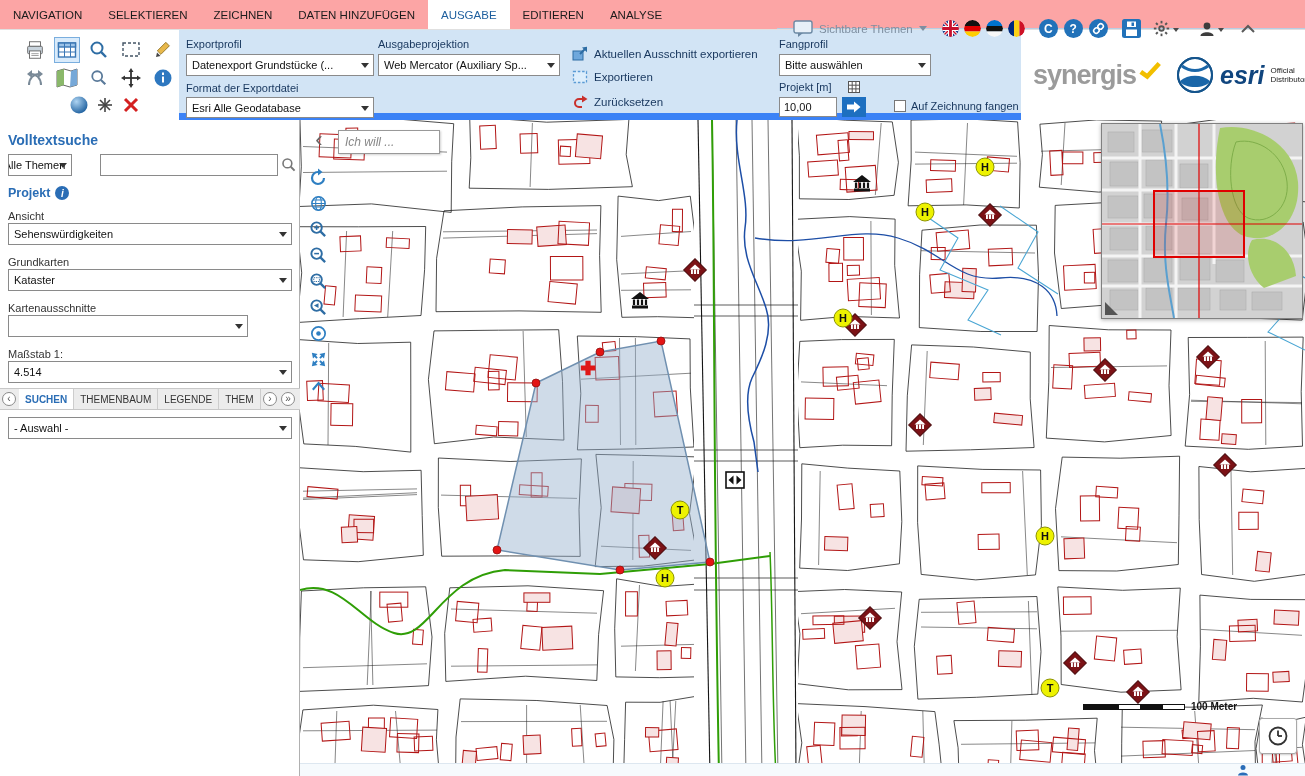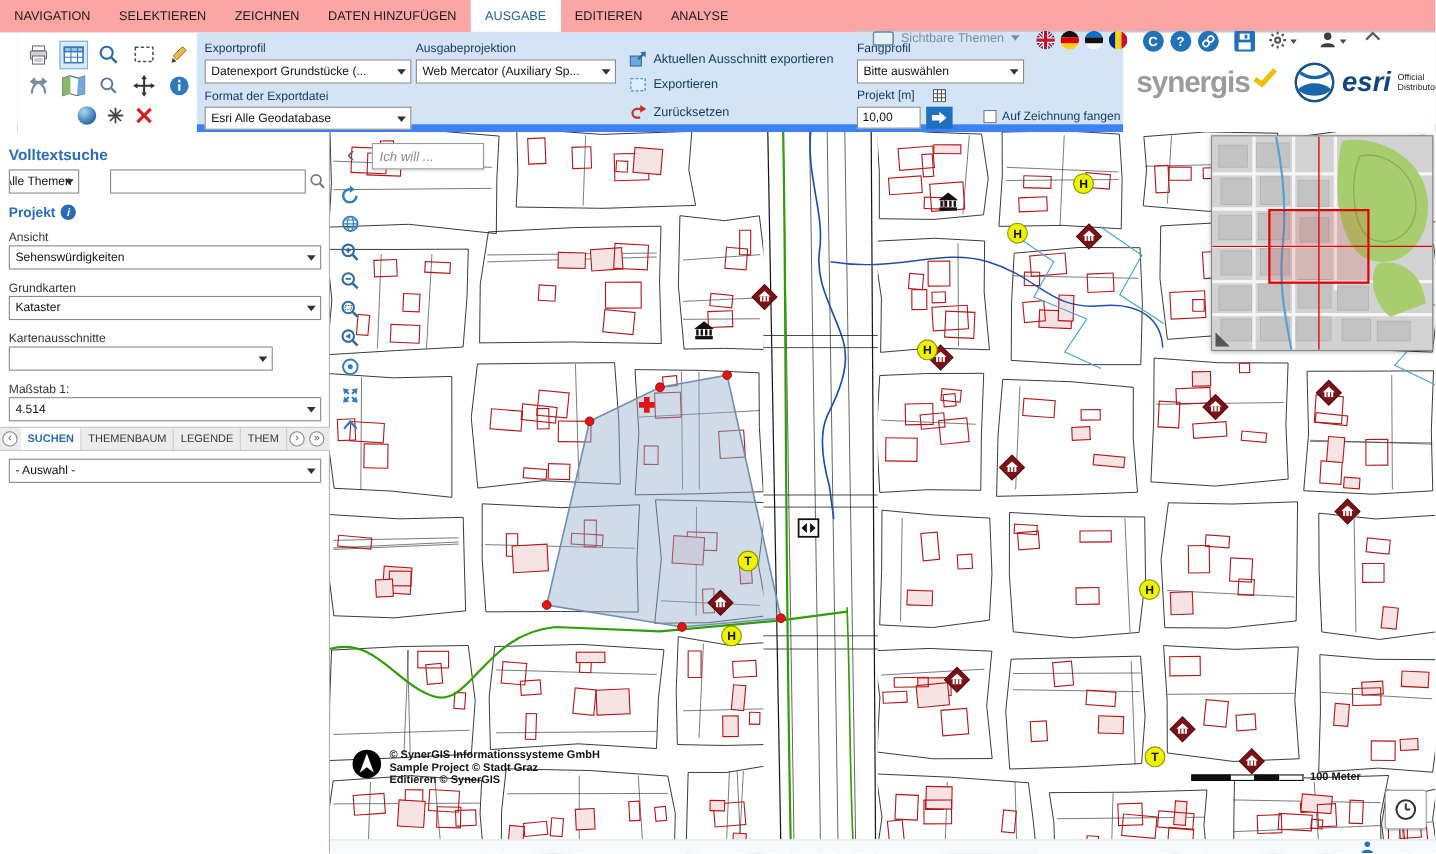--- a/index.html
+++ b/index.html
@@ -4,21 +4,21 @@
 <style>
 *{margin:0;padding:0;box-sizing:border-box;}
 html,body{width:1305px;height:776px;}
 body{font-family:"Liberation Sans",sans-serif;position:relative;background:#fff;overflow:hidden;}
 svg{display:block;}
 
 
 .menubar{position:absolute;left:0;top:0;width:1305px;height:30px;background:#fca5a5;display:flex;z-index:40;border-bottom:1px solid #e0e0e0;}
 .menu-item{padding:0 13px;font-size:11.5px;color:#1c1c1c;display:flex;align-items:center;white-space:nowrap;cursor:pointer;}
 .menu-item.active{background:#fff;color:#1e5f9e;}
-.mb-right{margin-left:auto;width:528px;background:#b7cde3;display:flex;align-items:flex-start;padding:0 12px 0 8px;margin-top:28px;}
+.mb-right{margin-left:auto;width:528px;background:#b7cde3;display:flex;align-items:center;padding:0 12px 0 8px;margin-top:28px;}
 .vt{display:flex;align-items:center;font-size:11.5px;color:#7d8ea0;margin:0 10px 0 6px;cursor:pointer;}
 .vt .dcaret{margin-left:6px;margin-top:4px;border:4px solid transparent;border-top:5px solid #7d8ea0;}
 .flag{width:17px;height:17px;border-radius:50%;overflow:hidden;margin-left:5px;flex:0 0 auto;cursor:pointer;}
 .circ-ico{width:19px;height:19px;border-radius:50%;background:#2272b9;color:#fff;font-size:12px;font-weight:bold;display:flex;align-items:center;justify-content:center;margin-left:6px;cursor:pointer;flex:0 0 auto;}
 .mb-icon{display:flex;align-items:center;margin-left:8px;cursor:pointer;}
 .icaret{border:3.5px solid transparent;border-top:4.5px solid #4a4a4a;margin:6px 0 0 3px;}
 .chev-up{margin-left:16px;cursor:pointer;}
 
 
 .ribbon{position:absolute;left:16px;top:30px;width:1305px;height:90px;background:#d2e4f5;z-index:35;border-bottom:7px solid #3b82f6;}
@@ -1061,31 +1061,20 @@
       <path d="M134,18 C156,13 182,30 185,58 C188,84 166,102 146,94 C128,86 124,44 134,18 Z" fill="none" stroke="#7fae4a" stroke-width="1"></path>
       <path d="M150,116 C172,110 192,126 194,152 L162,164 C146,152 142,128 150,116 Z" fill="#a8cd6e"></path>
       <path d="M58,0 C64,30 68,64 64,100 C60,140 68,170 72,194" stroke="#5aa0d0" stroke-width="2" fill="none"></path>
       <line x1="0" y1="100" x2="200" y2="100" stroke="#e00000" stroke-width="1.2"></line>
       <line x1="97" y1="0" x2="97" y2="194" stroke="#e00000" stroke-width="1.2"></line>
       <rect x="52" y="67" width="90" height="66" fill="rgba(224,0,0,0.13)" stroke="#e00000" stroke-width="2"></rect>
       <path d="M3,191 L16,191 L3,178 Z" fill="#555"></path>
     </svg>
   </div>
 
-  <div class="attribution">
-    <svg width="27" height="27">
-        <circle cx="13.5" cy="13.5" r="13" fill="#000"></circle>
-        <polygon points="13.5,4 20,21.5 13.5,16.5 7,21.5" fill="#fff"></polygon>
-      </svg>
-    <div class="attr-lines">
-      <div>© SynerGIS Informationssysteme GmbH</div>
-      <div>Sample Project © Stadt Graz</div>
-      <div>Editieren © SynerGIS</div>
-    </div>
-  </div>
 
   <div class="scalebar">
     <div class="seg b" style="width:36px;"></div>
     <div class="seg w" style="width:22px;"></div>
     <div class="seg b" style="width:22px;"></div>
     <div class="seg w" style="width:22px;"></div>
     <span class="scale-text">100 Meter</span>
   </div>
 
   <div class="clock-btn">

